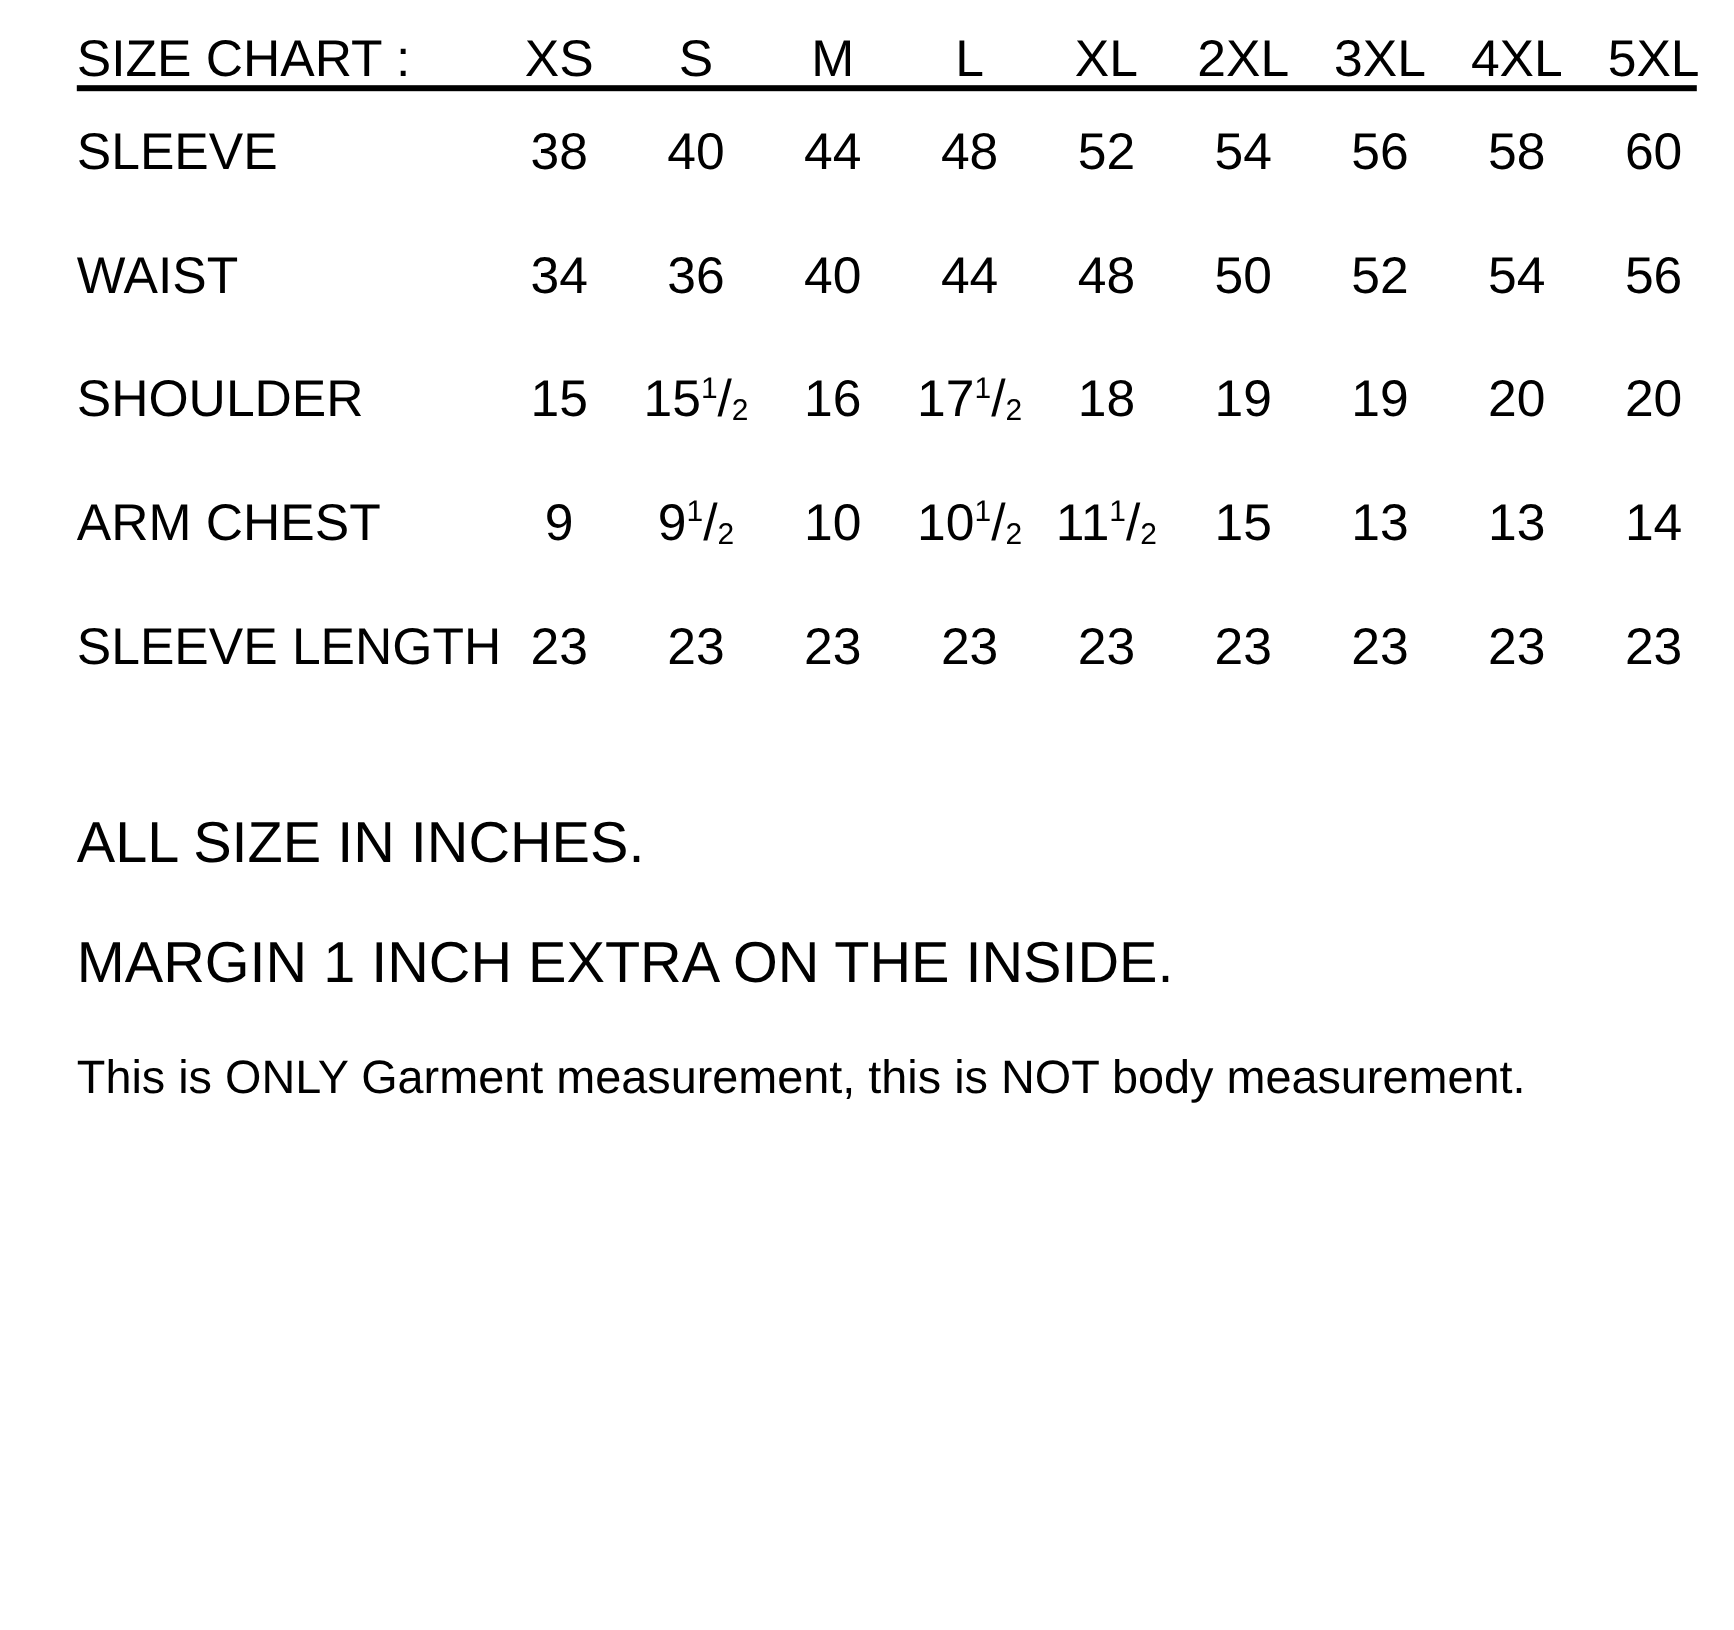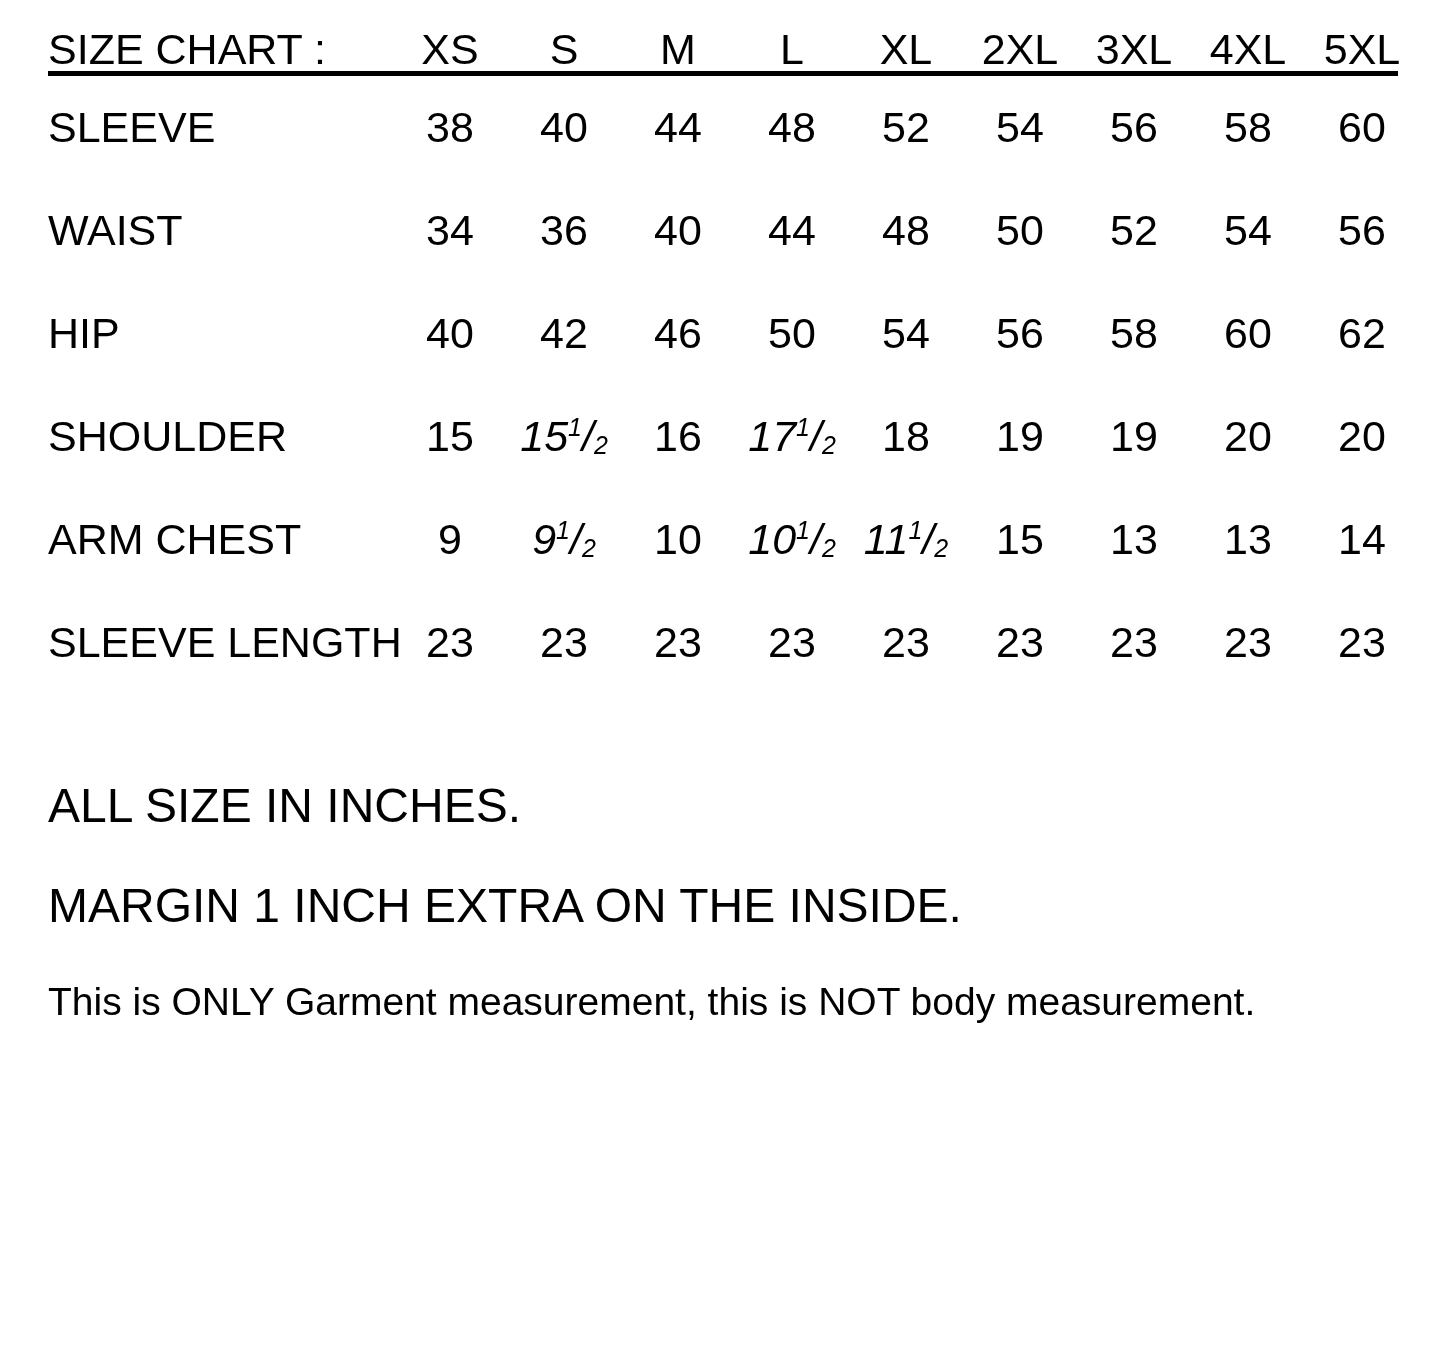--- a/index.html
+++ b/index.html
@@ -13,20 +13,21 @@
     font-family: "Liberation Sans", sans-serif;
     color: #000000;
     overflow: hidden;
   }
   .sheet {
     position: relative;
     width: 1204px;
     height: 1358px;
     box-sizing: border-box;
     padding: 28px 40px 0 48px;
+    margin-left: 16px;
   }
 
   
   table.chart {
     border-collapse: collapse;
     table-layout: fixed;
     width: 1355px;
   }
   table.chart col.label { width: 345px; }
   table.chart col.size  { width: 114px; }
@@ -61,21 +62,20 @@
     height: 103px;
     vertical-align: middle;
   }
 
   
   .frac {
     display: inline-block;
     position: relative;
     font-size: 43px;
     white-space: nowrap;
-    font-style: italic;
   }
   .frac sup {
     font-size: 0.58em;
     vertical-align: 0.62em;
     line-height: 0;
   }
   .frac .slash {
     font-size: 1.0em;
   }
   .frac sub {
@@ -161,32 +161,20 @@
         <td>36</td>
         <td>40</td>
         <td>44</td>
         <td>48</td>
         <td>50</td>
         <td>52</td>
         <td>54</td>
         <td>56</td>
       </tr>
 
-      <tr class="data-row">
-        <td class="label-cell">HIP</td>
-        <td>40</td>
-        <td>42</td>
-        <td>46</td>
-        <td>50</td>
-        <td>54</td>
-        <td>56</td>
-        <td>58</td>
-        <td>60</td>
-        <td>62</td>
-      </tr>
 
 
       <tr class="data-row">
         <td class="label-cell">SHOULDER</td>
         <td>15</td>
         <td><span class="frac">15<sup>1</sup><span class="slash">/</span><sub>2</sub></span></td>
         <td>16</td>
         <td><span class="frac">17<sup>1</sup><span class="slash">/</span><sub>2</sub></span></td>
         <td>18</td>
         <td>19</td>

